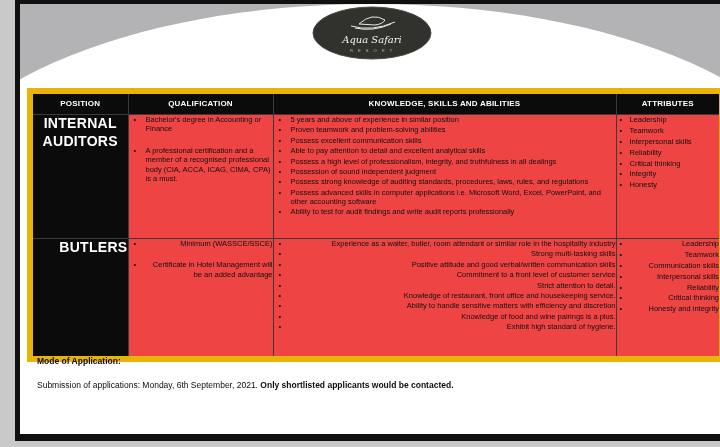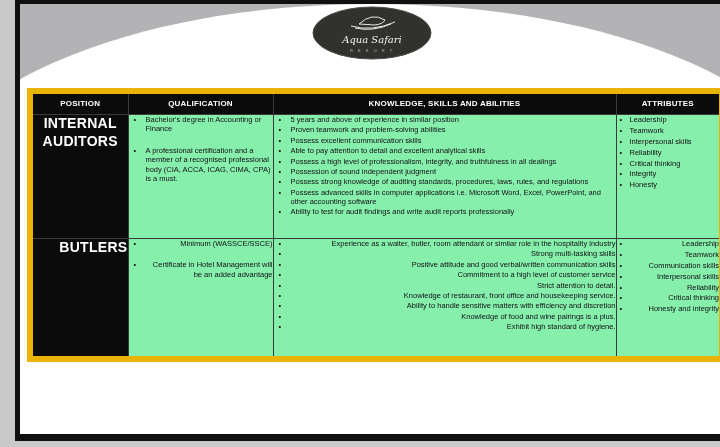--- a/index.html
+++ b/index.html
@@ -73,21 +73,21 @@
     background:#0b0b0b; color:#fff;
     font-size:8px; font-weight:bold;
     text-align:center; letter-spacing:.2px;
     height:20px; vertical-align:middle;
   }
   td.pos-cell {
     background:#0b0b0b; color:#fff;
     font-weight:bold; font-size:14px; letter-spacing:.3px;
     text-align:center; padding-top:24px;
   }
-  td.body-cell { padding:4px 5px 4px 3px; background:#86efac; }
+  td.body-cell { padding:4px 5px 4px 3px; background:#ef4444; }
   tr.row1 td { height:123px; }
   tr.row2 td { height:117px;text-align:right; }
   ul.blist { margin:0; padding:0; list-style:none; }
   ul.blist li { position:relative; padding-left:17px; margin-bottom:1px; }
   ul.blist li::before { content:"\2022"; position:absolute; left:5px; top:0; }
   ul.qual li { margin-bottom:12px; }
   ul.attr li { padding-left:13px; margin-bottom:1.5px; }
   ul.attr li::before { left:3px; }
   
   .footer {
@@ -177,21 +177,21 @@
           <ul class="blist qual">
               <li>Minimum (WASSCE/SSCE)</li>
               <li>Certificate in Hotel Management will be an added advantage</li>
             </ul>
         </td>
         <td class="body-cell">
           <ul class="blist">
               <li>Experience as a waiter, butler, room attendant or similar role in the hospitality industry</li>
               <li>Strong multi-tasking skills</li>
               <li>Positive attitude and good verbal/written communication skills</li>
-              <li>Commitment to a high level of customer service</li>
+              <li>Commitment to a front level of customer service</li>
               <li>Strict attention to detail.</li>
               <li>Knowledge of restaurant, front office and housekeeping service.</li>
               <li>Ability to handle sensitive matters with efficiency and discretion</li>
               <li>Knowledge of food and wine pairings is a plus.</li>
               <li>Exhibit high standard of hygiene.</li>
             </ul>
         </td>
         <td class="body-cell">
           <ul class="blist attr">
               <li>Leadership</li>
@@ -201,15 +201,17 @@
               <li>Reliability</li>
               <li>Critical thinking</li>
               <li>Honesty and integrity</li>
             </ul>
         </td>
       </tr>
     </tbody>
   </table>
 
   <div class="footer">
+    <div class="hline">Mode of Application:</div>
+    <div class="l4"><span>Submission of applications: Monday, 6th September, 2021. </span><span class="bold">Only shortlisted applicants would be contacted.</span></div>
   </div>
 
 </div>
 
 </body></html>

